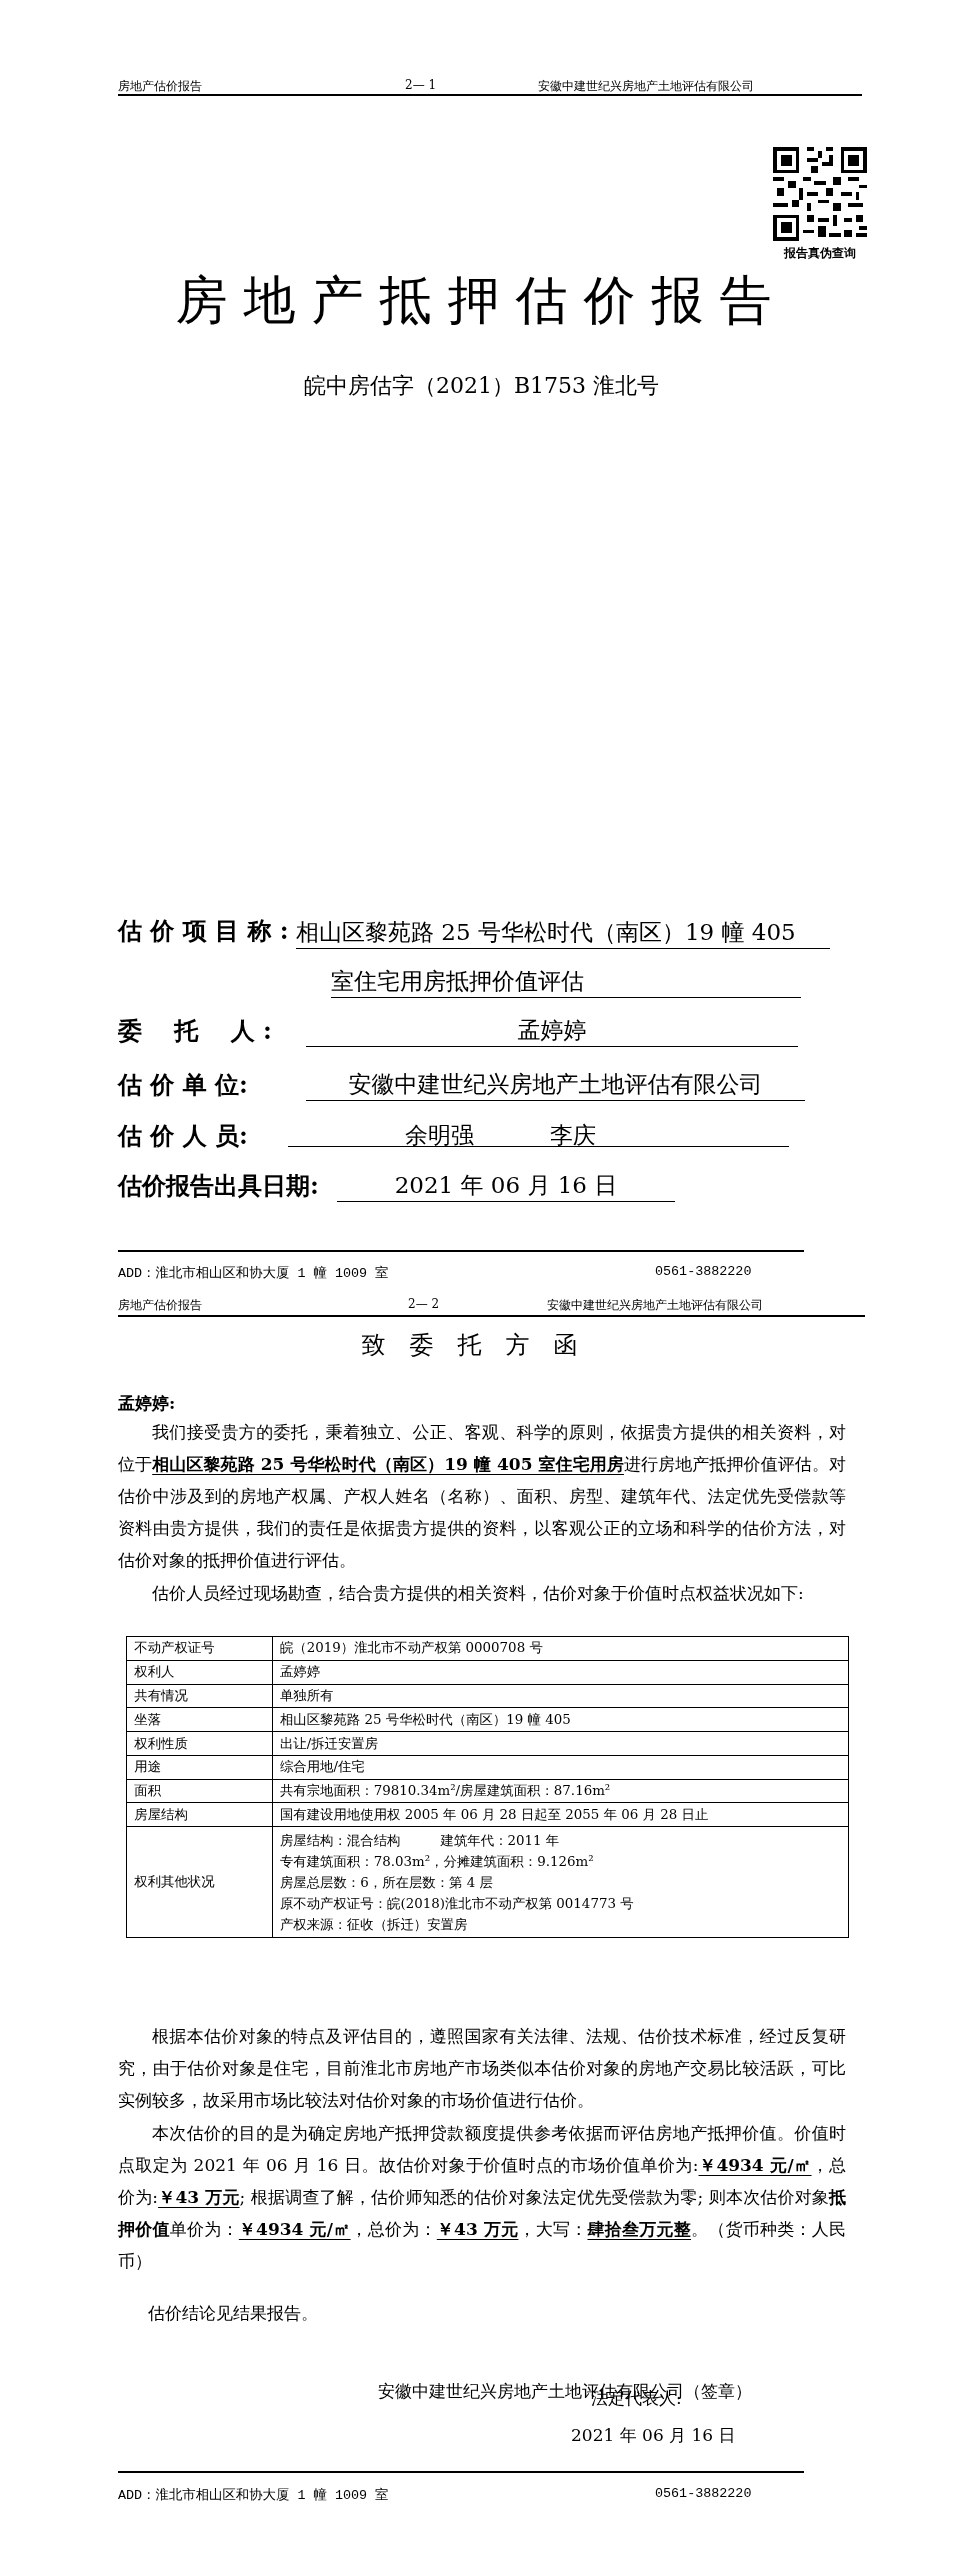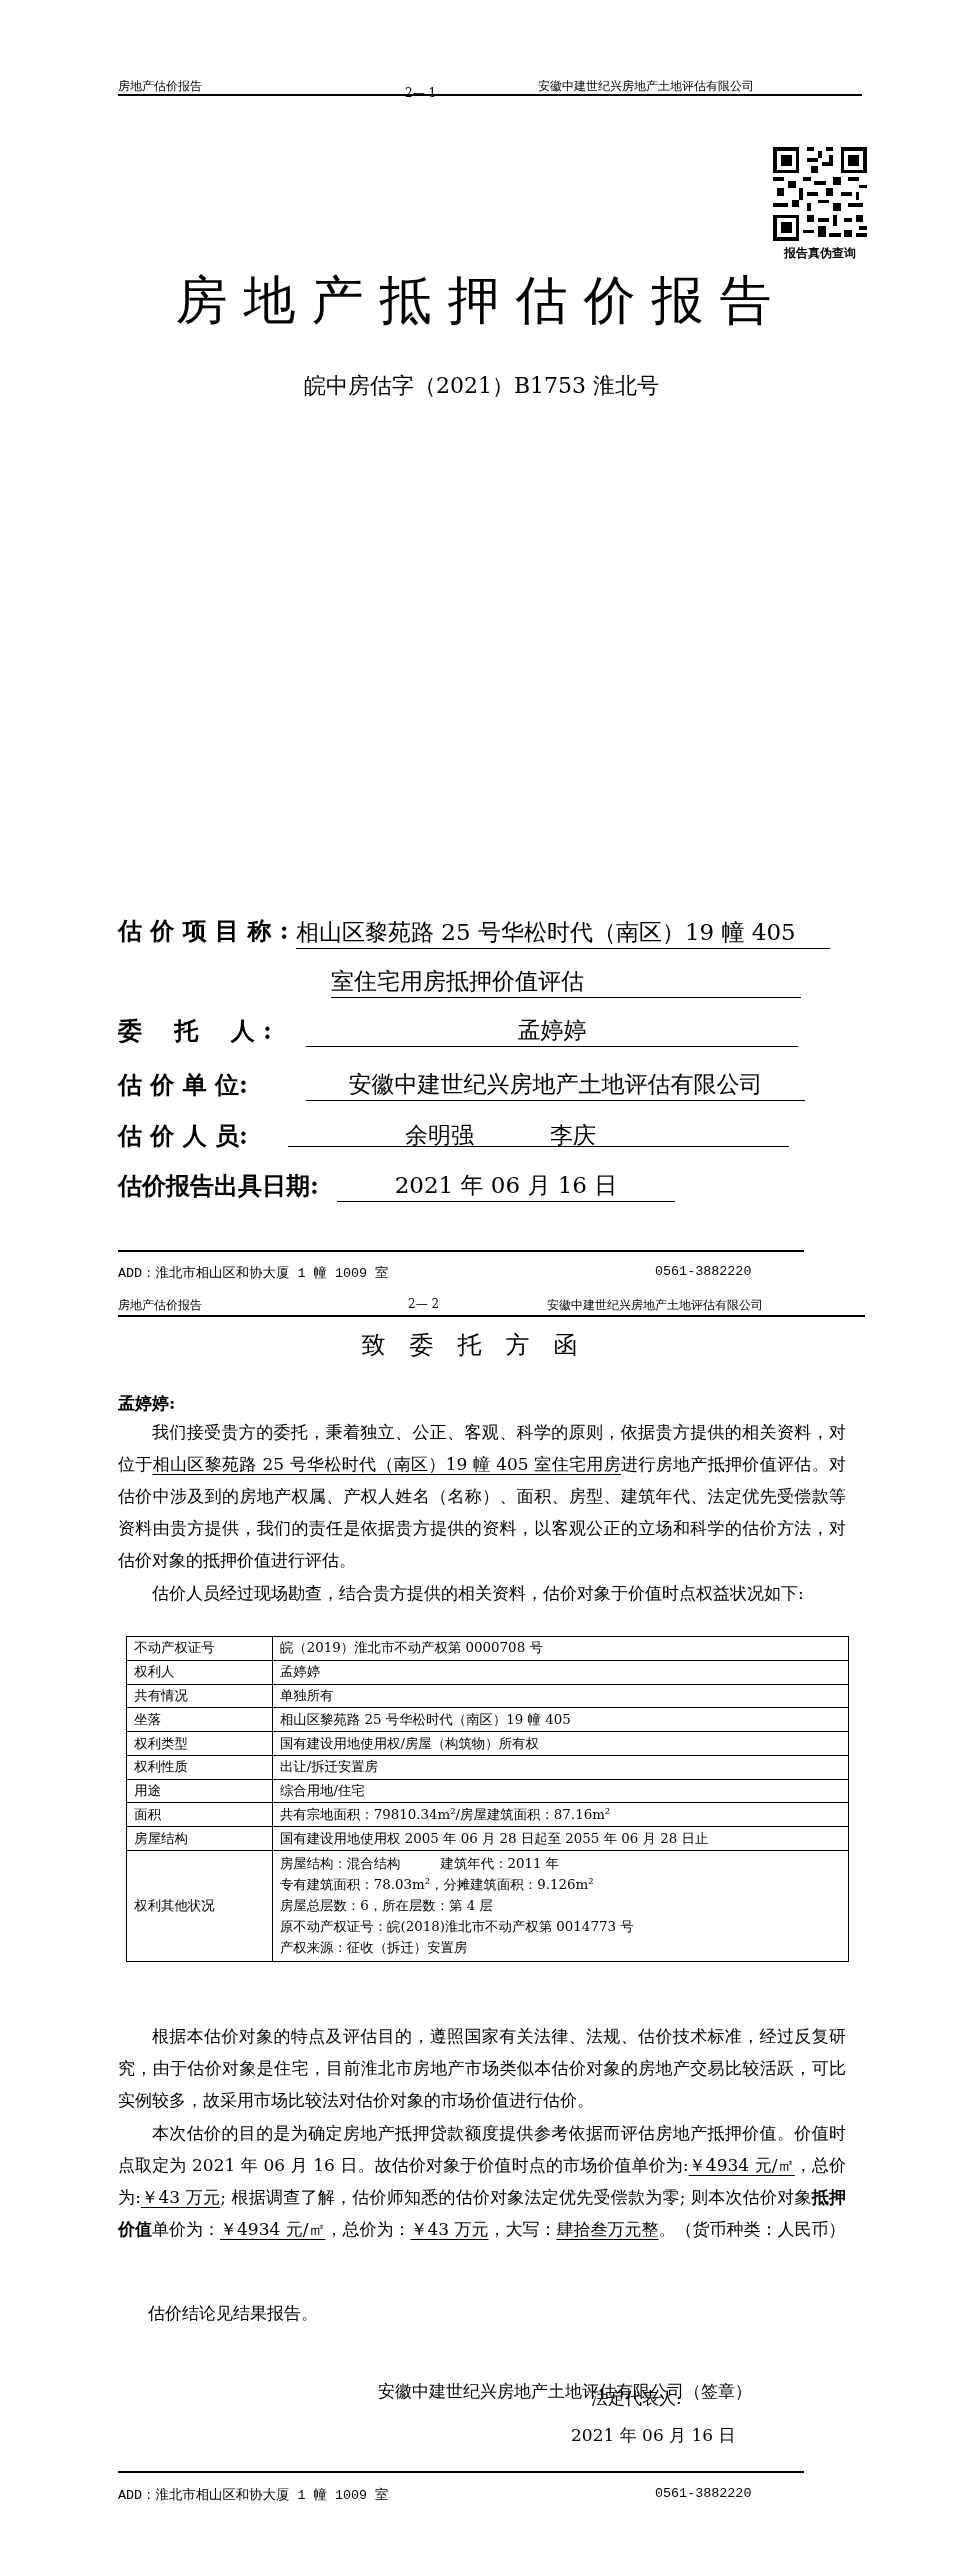--- a/index.html
+++ b/index.html
@@ -16,35 +16,35 @@
   .qr-cap { left:771px; top:245px; width:98px; text-align:center; font-size:12px; font-weight:bold; }
 
   .info-label { font-size:24px; font-weight:bold; left:118px; white-space:nowrap; }
   .info-val { font-size:23px; white-space:nowrap; border-bottom:1.8px solid #000; }
 
   .footer-text { font-family:Liberation Mono, monospace; font-size:13.4px; white-space:nowrap; }
 
   .letter-title { left:0; width:963px; text-align:center; font-size:24px; letter-spacing:24px; top:1329px; }
   .para { left:118px; width:728px; font-size:17px; line-height:32px; text-align:justify;margin-top:14px; }
   .indent { text-indent:34px; }
-  .ub { font-weight:normal; text-decoration:underline; text-underline-offset:3.6px; }
+  .ub { font-weight:bold; text-decoration:underline; text-underline-offset:3.6px; }
   .b { font-weight:bold; }
 
   table.rights { position:absolute; left:126px; top:1636px; width:723px; border-collapse:collapse; font-size:13.4px; }
   table.rights td { border:1.5px solid #000; padding:2.4px 7.3px; height:18px; vertical-align:middle; }
   table.rights td.k { width:130px; }
   .multi div { line-height:21px; }
   .sig { font-size:17px; white-space:nowrap; }
 </style>
 </head>
 <body>
 
 <div>
   <div class="abs hdr" style="left:118px; top:78px;">房地产估价报告</div>
-  <div class="abs hdr" style="left:405px; top:78px;margin-top:8px;">2— 1</div>
+  <div class="abs hdr" style="left:405px; top:78px;">2— 1</div>
   <div class="abs hdr" style="left:538px; top:78px;">安徽中建世纪兴房地产土地评估有限公司</div>
   <div class="rule" style="left:118px; top:94px; width:744px;"></div>
 
   <div class="abs qr">
     <svg width="94" height="94" viewBox="0 0 25 25" shape-rendering="crispEdges">
       <rect x="0" y="0" width="25" height="25" fill="#fff"></rect>
       <g fill="#000">
         <rect x="0" y="0" width="7" height="1"></rect>
           <rect x="0" y="6" width="7" height="1"></rect>
           <rect x="0" y="0" width="1" height="7"></rect>
@@ -158,24 +158,20 @@
         </tr>
         <tr>
           <td class="k">共有情况</td>
           <td>单独所有</td>
         </tr>
         <tr>
           <td class="k">坐落</td>
           <td>相山区黎苑路 25 号华松时代（南区）19 幢 405</td>
         </tr>
         <tr>
-          <td class="k">权利类型</td>
-          <td>国有建设用地使用权/房屋（构筑物）所有权</td>
-        </tr>
-        <tr>
           <td class="k">权利性质</td>
           <td>出让/拆迁安置房</td>
         </tr>
         <tr>
           <td class="k">用途</td>
           <td>综合用地/住宅</td>
         </tr>
         <tr>
           <td class="k">面积</td>
           <td>共有宗地面积：79810.34m²/房屋建筑面积：87.16m²</td>

